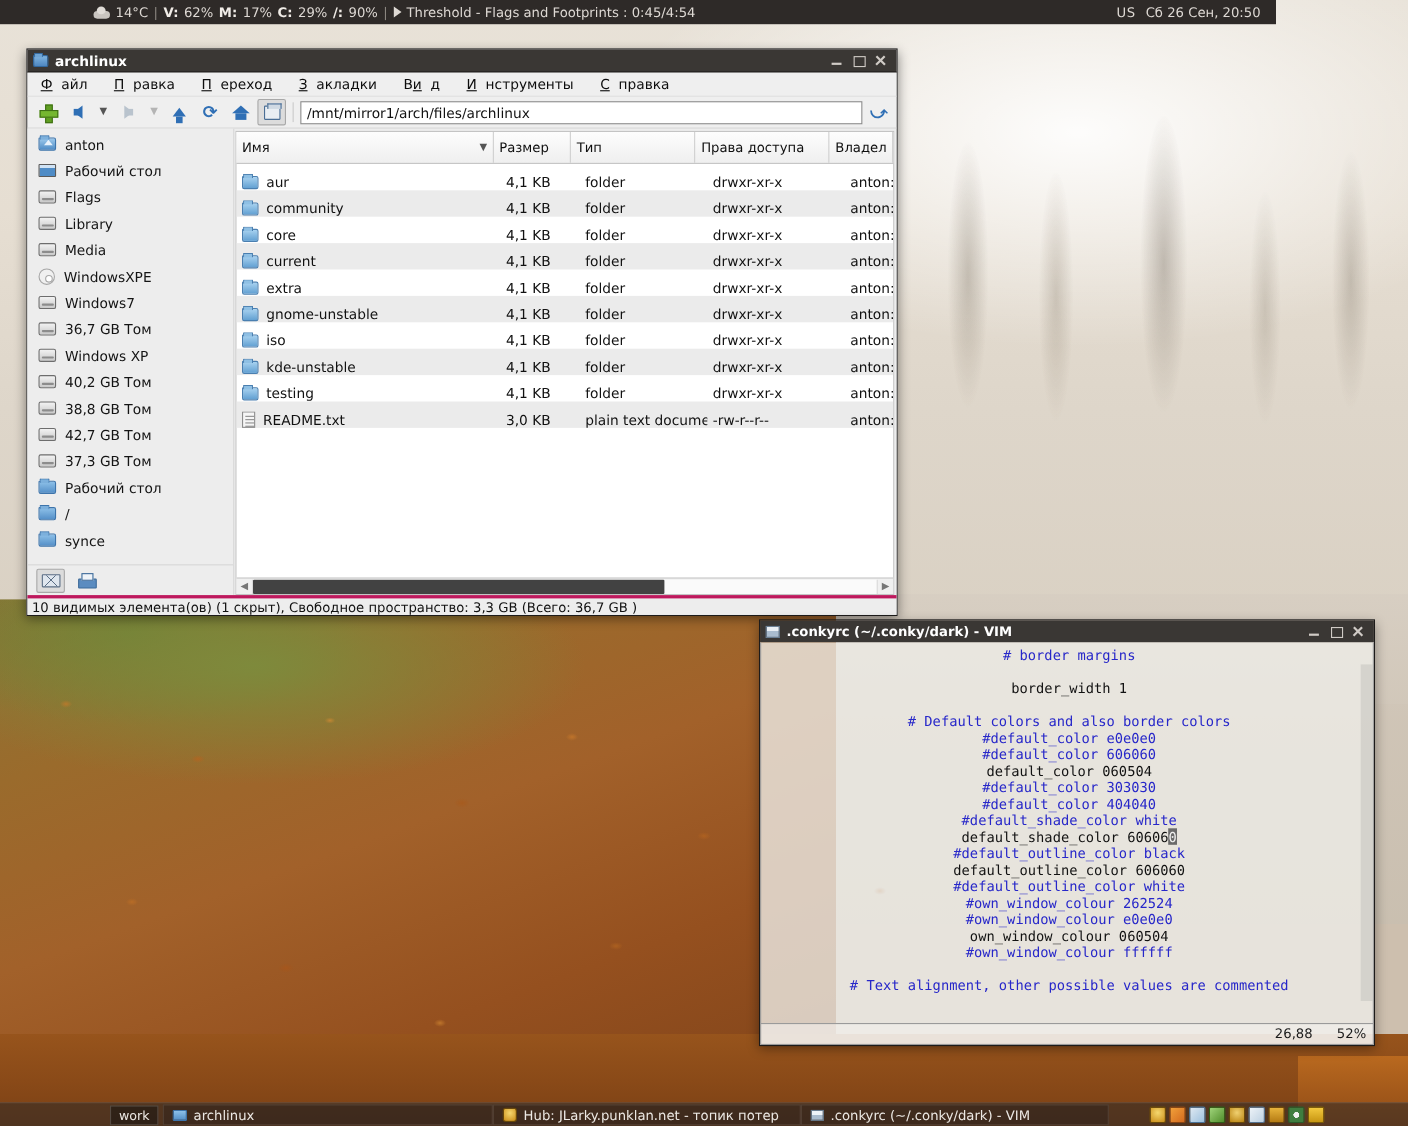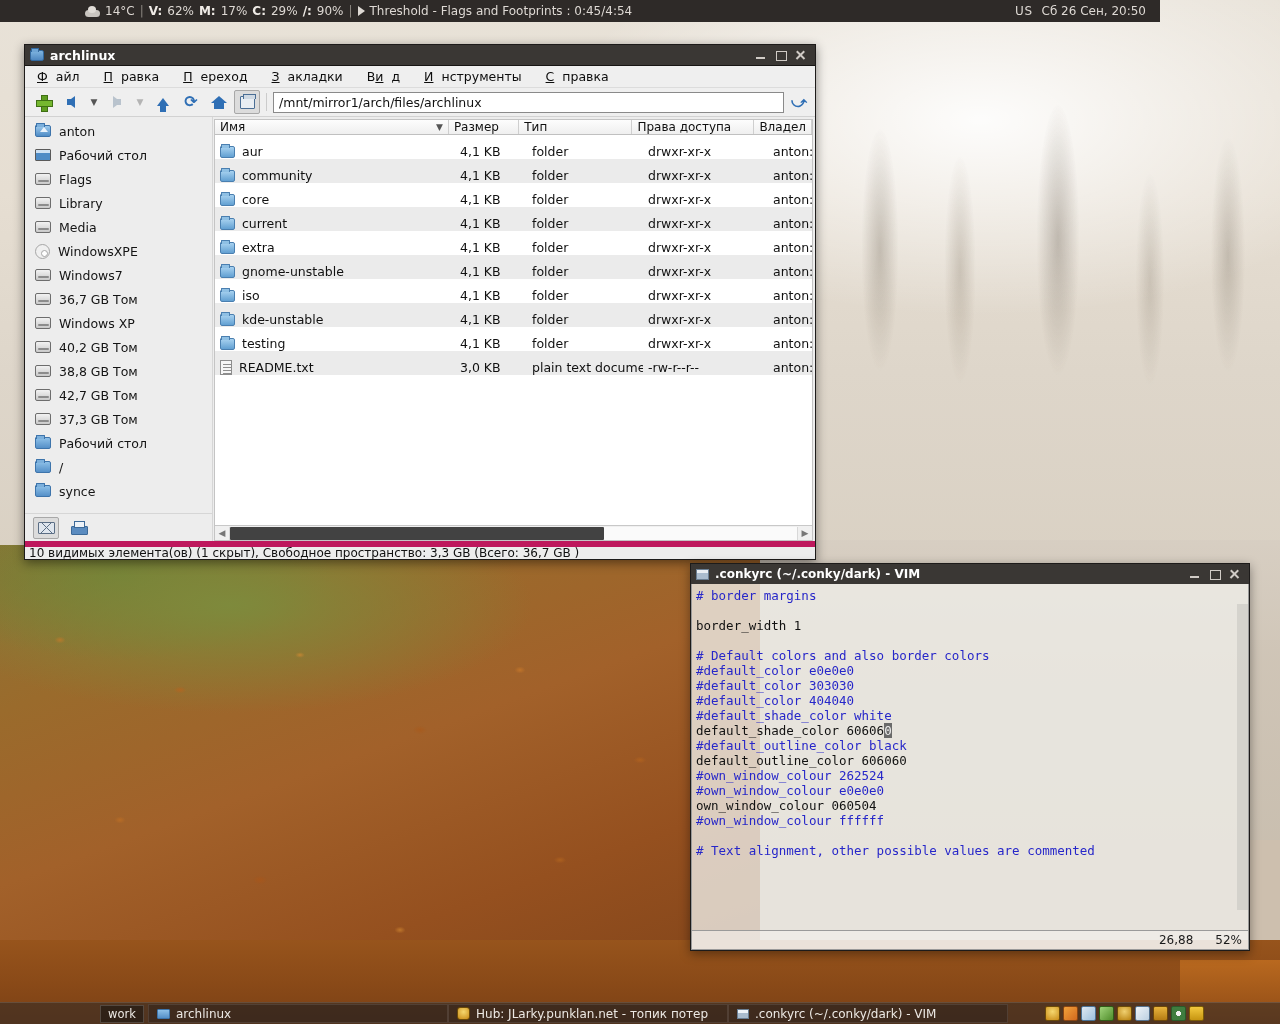--- a/index.html
+++ b/index.html
@@ -236,21 +236,21 @@
   .env-ico::after{content:"";position:absolute;left:0;top:0;width:100%;height:100%;
     background:linear-gradient(135deg,transparent 44%,#5b6e85 45%,#5b6e85 48%,transparent 49%),
                linear-gradient(-135deg,transparent 44%,#5b6e85 45%,#5b6e85 48%,transparent 49%);}
   .prn-ico{width:17px;height:13px;position:relative;}
   .prn-ico::before{content:"";position:absolute;left:1px;top:5px;width:15px;height:7px;background:#5b8cc0;border:1px solid #3d6a99;border-radius:1px;}
   .prn-ico::after{content:"";position:absolute;left:4px;top:0;width:9px;height:5px;background:#eef3f8;border:1px solid #3d6a99;}
 
   .filepane{ flex:1; display:flex;flex-direction:column; background:#fff; min-width:0;
     border:1px solid #c4c4c4; margin:2px 2px 0 1px;}
   .colhead{
-    height:15px;display:flex;background:linear-gradient(180deg,#fdfdfd,#efefef);
+    height:29px;display:flex;background:linear-gradient(180deg,#fdfdfd,#efefef);
     border-bottom:1px solid #c0c0c0;font-size:12px;color:#0f0f0f;flex:none;justify-content:space-between;
   }
   .ch{ display:flex;align-items:center;padding:0 5px;border-right:1px solid #cfcfcf;cursor:pointer;position:relative;}
   .ch .sort-chev{ margin-left:auto;font-size:9px;color:#555; }
   .rows{ flex:1; overflow:hidden; }
   .frow{ height:24px;display:flex;align-items:flex-end;font-size:12.5px;color:#111; }
   .frow.alt{ background:#ebebeb; }
   .cell{ padding:0 5px;overflow:hidden;white-space:nowrap;display:flex;align-items:center;gap:7px;}
   .ico-ffolder{
     width:15px;height:12px;flex:none;position:relative;
@@ -268,21 +268,21 @@
     content:"";position:absolute;left:2px;top:3px;width:8px;height:1px;
     background:#8d8d8d;box-shadow:0 3px 0 #8d8d8d,0 6px 0 #8d8d8d,0 9px 0 #8d8d8d;
   }
   .hscroll{
     height:15px;background:#f0f0f0;border-top:1px solid #c8c8c8;display:flex;align-items:center;flex:none;
   }
   .hs-arrow{width:14px;text-align:center;font-size:9px;color:#777;cursor:pointer;}
   .hs-track{flex:1;height:13px;background:#fafafa;position:relative;border-left:1px solid #d8d8d8;border-right:1px solid #d8d8d8;}
   .hs-thumb{position:absolute;left:0;top:0;height:13px;width:66%;background:#424242;border-radius:1px;cursor:pointer;}
   .statusbar{
-    height:18px;background:#ededed;border-top:6px solid #be185d;
+    height:18px;background:#ededed;border-top:3px solid #be185d;
     display:flex;align-items:center;padding-left:4px;font-size:12px;color:#111;flex:none;
   }
 
   
   #vim-window{
     position:absolute;left:690px;top:563px;width:560px;height:388px;z-index:35;
     border:1px solid #1d1b1a;box-shadow:0 3px 10px rgba(0,0,0,.4);
     display:flex;flex-direction:column;
   }
   .vim-title{
@@ -290,21 +290,21 @@
     padding:0 5px;font-size:12px;font-weight:bold;flex:none;
   }
   .vt-ico{width:13px;height:11px;background:linear-gradient(180deg,#e9eef3 0 38%,#aabcce 38% 100%);
     border:1px solid #6a7e92;margin-right:6px;flex:none;}
   .vim-body{
     flex:1;background:rgba(238,236,231,0.80);
     font-family:"DejaVu Sans Mono",monospace;font-size:12.5px;line-height:15px;
     padding:4px 0 0 2px;overflow:hidden;position:relative;
     border-left:1px solid #9a9a9a;border-right:1px solid #9a9a9a;
   }
-  .vline{ white-space:pre; height:15px; padding-left:2px; }
+  .vline{ white-space:pre; height:15px; padding-left:2px;text-align:center; }
   .vcomment{ color:#2727c9; }
   .vtext{ color:#121212; }
   .vcursor{ background:#6a6a6a; color:#efefef; }
   .vim-status{
     height:20px;background:rgba(241,239,234,.92);border-top:1px solid #9a9a9a;
     border-left:1px solid #9a9a9a;border-right:1px solid #9a9a9a;border-bottom:1px solid #9a9a9a;
     display:flex;align-items:center;font-family:"DejaVu Sans",sans-serif;font-size:12px;color:#1a1a1a;flex:none;
   }
   .vs-pos{ margin-left:auto;padding-right:22px; }
   .vs-pct{ padding-right:6px; }
@@ -750,26 +750,29 @@
       <span class="wc wc-close"></span>
     </div>
   </div>
   <div class="vim-body">
     <div class="vline vcomment"># border margins</div>
     <div class="vline"></div>
     <div class="vline vtext">border_width 1</div>
     <div class="vline"></div>
     <div class="vline vcomment"># Default colors and also border colors</div>
     <div class="vline vcomment">#default_color e0e0e0</div>
+    <div class="vline vcomment">#default_color 606060</div>
+    <div class="vline vtext">default_color 060504</div>
     <div class="vline vcomment">#default_color 303030</div>
     <div class="vline vcomment">#default_color 404040</div>
     <div class="vline vcomment">#default_shade_color white</div>
     <div class="vline vtext"><span id="cursor-head">default_shade_color 60606</span><span class="vcursor" id="cursor-char">0</span></div>
     <div class="vline vcomment">#default_outline_color black</div>
     <div class="vline vtext">default_outline_color 606060</div>
+    <div class="vline vcomment">#default_outline_color white</div>
     <div class="vline vcomment">#own_window_colour 262524</div>
     <div class="vline vcomment">#own_window_colour e0e0e0</div>
     <div class="vline vtext">own_window_colour 060504</div>
     <div class="vline vcomment">#own_window_colour ffffff</div>
     <div class="vline"></div>
     <div class="vline vcomment"># Text alignment, other possible values are commented</div>
     <div class="vim-vscroll"></div>
   </div>
   <div class="vim-status">
     <span class="vs-pos">26,88</span>

